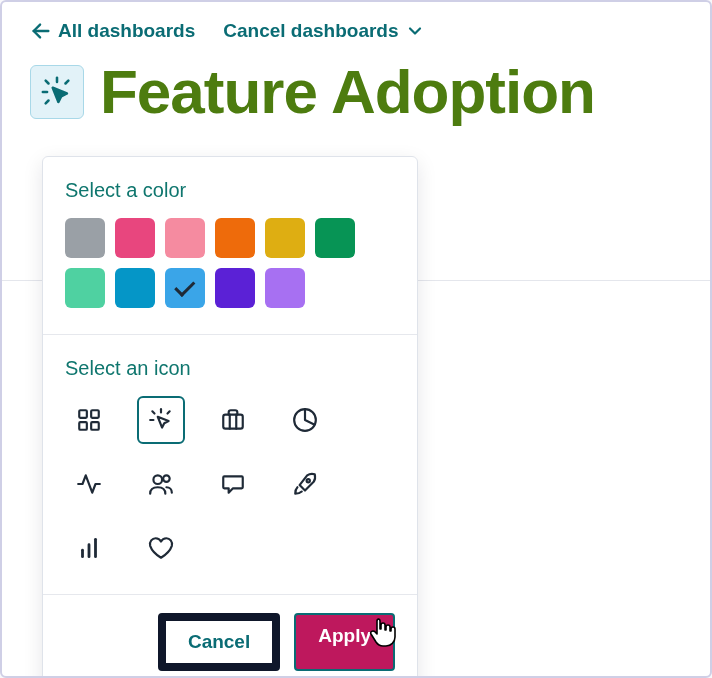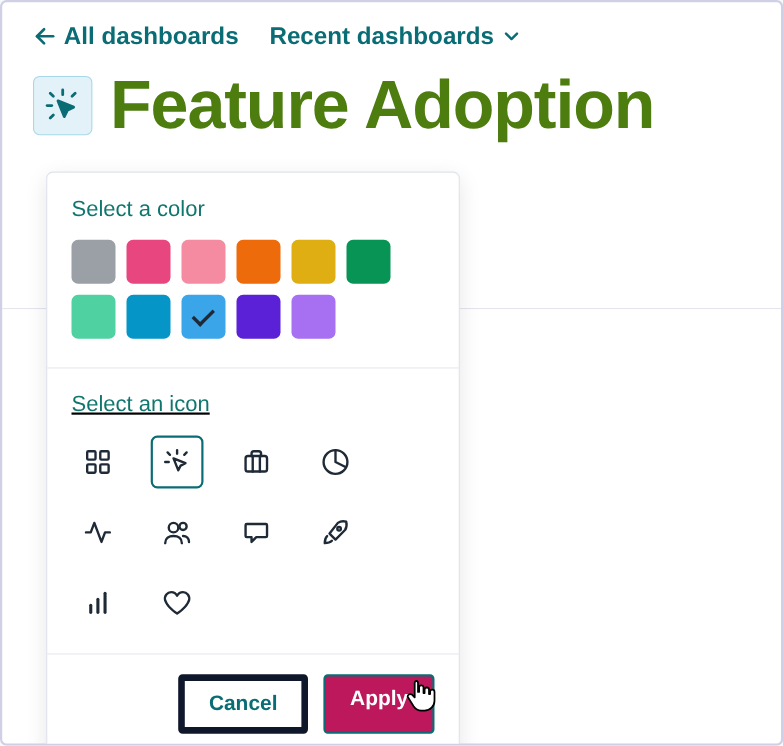--- a/index.html
+++ b/index.html
@@ -21,21 +21,21 @@
     display: flex;
     align-items: center;
     gap: 28px;
     padding: 18px 28px 10px 28px;
   }
   .nav-link {
     display: inline-flex;
     align-items: center;
     gap: 6px;
     color: #0a6c74;
-    font-size: 22px;
+    font-size: 19px;
     font-weight: 700;
     cursor: pointer;
   }
   .nav-link svg { display: block; }
   .title-row {
     display: flex;
     align-items: center;
     gap: 16px;
     padding: 4px 28px 0 28px;
   }
@@ -74,21 +74,20 @@
     background: #fff;
     border: 1px solid #dfe3ea;
     border-radius: 6px;
     box-shadow: 0 6px 20px rgba(20,20,40,0.10);
   }
   .section {
     padding: 22px 22px 22px 22px;
   }
   .section + .section {
     border-top: 1px solid #e6e8ed;
-    text-decoration: underline;
   }
   .section-title {
     font-size: 20px;
     color: #0f766e;
     margin-bottom: 16px;
   }
   .swatch-grid {
     display: flex;
     gap: 10px;
     flex-wrap: wrap;
@@ -140,21 +139,21 @@
   .btn {
     font-size: 19px;
     font-weight: 700;
     padding: 10px 22px;
     border-radius: 4px;
     cursor: pointer;
   }
   .btn-secondary {
     background: #fff;
     color: #0a6c74;
-    border: 6px solid #0f172a;
+    border: 8px solid #0f172a;
   }
   .btn-primary {
     background: #be185d;
     color: #fff;
     border: 2px solid #0a6c74;
     position: relative;
   }
   .cursor {
     position: absolute;
     top: 614px;
@@ -169,21 +168,21 @@
 
   <div class="topnav">
     <div class="nav-link">
       <svg width="22" height="22" viewBox="0 0 24 24" fill="none" stroke="#0a6c74" stroke-width="2.6" stroke-linecap="round" stroke-linejoin="round">
           <line x1="20" y1="12" x2="4" y2="12"></line>
           <polyline points="11 5 4 12 11 19"></polyline>
         </svg>
       <span>All dashboards</span>
     </div>
     <div class="nav-link">
-      <span>Recent dashboards</span>
+      <span>Cancel dashboards</span>
       <svg width="20" height="20" viewBox="0 0 24 24" fill="none" stroke="#0a6c74" stroke-width="2.6" stroke-linecap="round" stroke-linejoin="round">
           <polyline points="6 9 12 15 18 9"></polyline>
         </svg>
     </div>
   </div>
 
   <div class="title-row">
     <div class="icon-btn">
       <svg width="34" height="34" viewBox="0 0 24 24" fill="none" stroke="#0a6c74" stroke-width="1.8" stroke-linecap="round" stroke-linejoin="round">
         <path d="M9 9l10 4-4 2-2 4-4-10z" fill="#0a6c74"></path>

